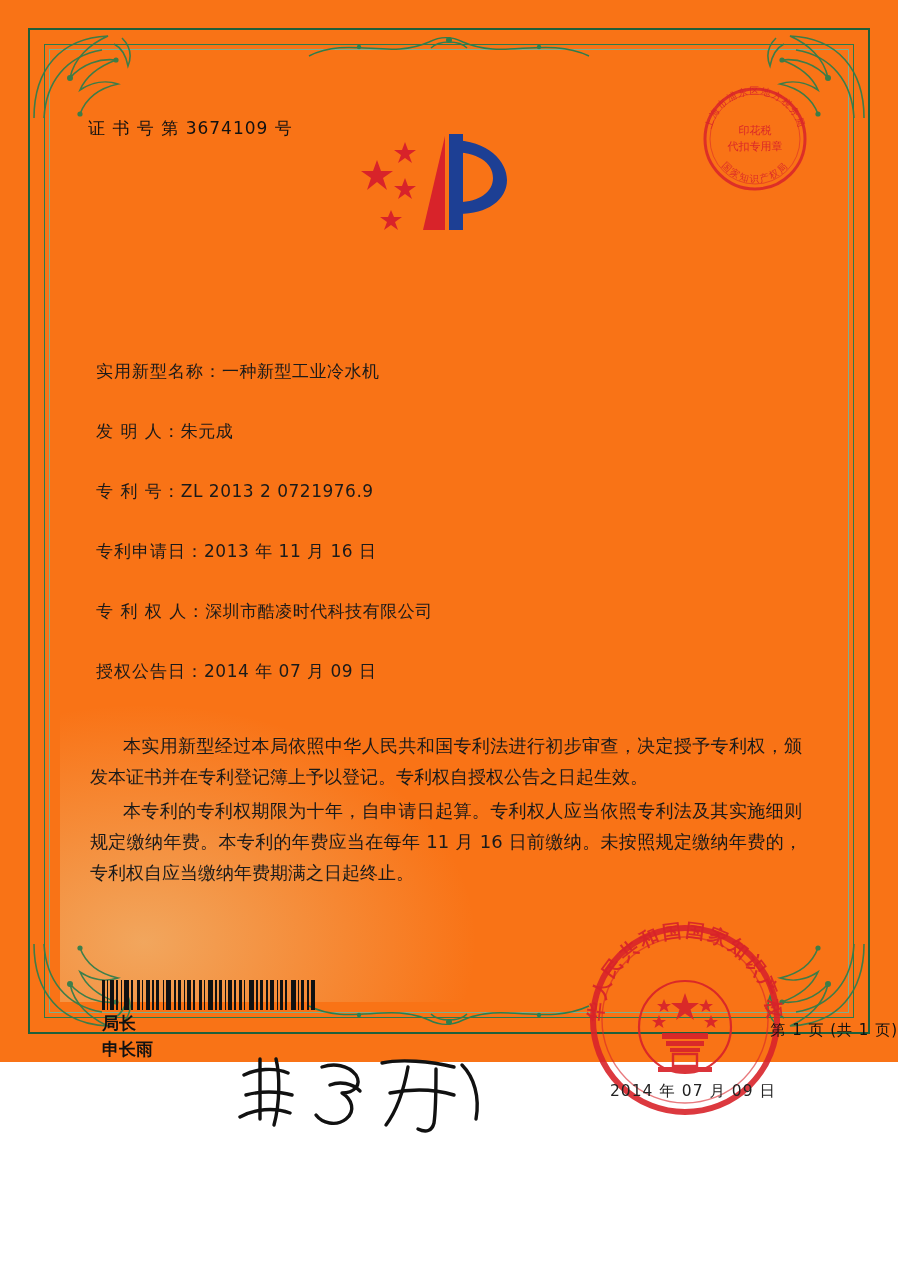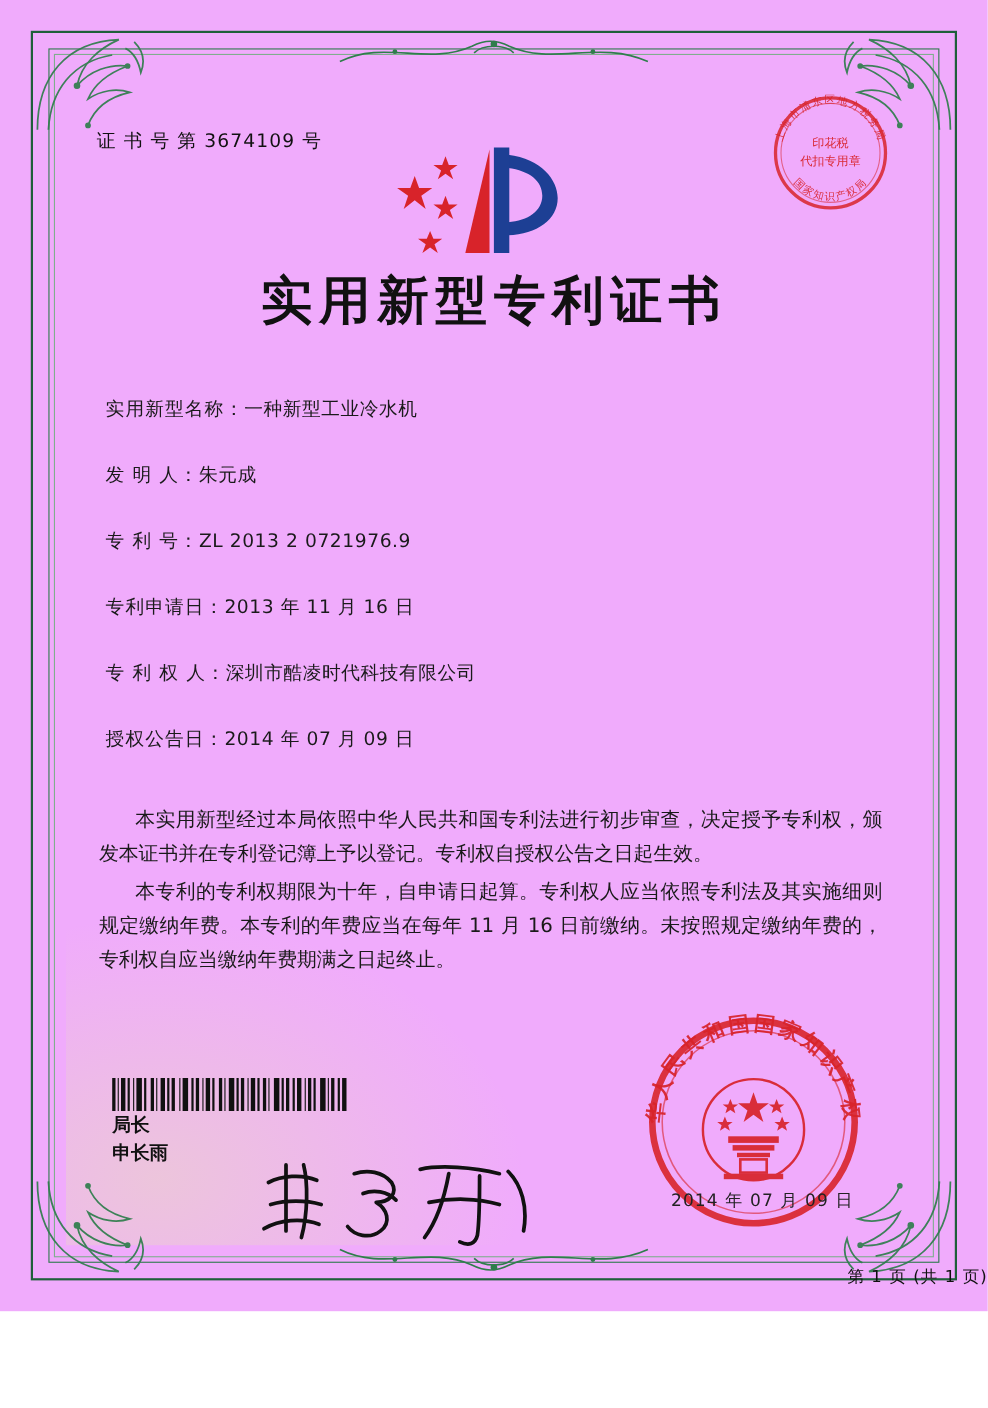--- a/index.html
+++ b/index.html
@@ -12,22 +12,22 @@
     height: 1280px;
     font-family: "Liberation Serif", serif;
     position: relative;
     overflow: hidden;
   }
 
   
   .certificate {
     position: absolute;
     left: 0; top: 0;
-    width: 898px; height: 1192px;
-    background: #f0abfc;
+    width: 898px; height: 1062px;
+    background: #f97316;
   }
 
   .border-outer {
     position: absolute;
     left: 28px; top: 28px;
     right: 28px; bottom: 28px;
     border: 2px solid #1f5f3a;
   }
   .border-inner {
     position: absolute;
@@ -312,21 +312,20 @@
           <textPath href="#taxTop" startOffset="50%" text-anchor="middle">上海市浦东区地方税务局</textPath>
         </text>
         <text font-size="9.5" fill="#d8232a" font-family="'DejaVu Sans', sans-serif" letter-spacing="1.5" opacity="0.9">
           <textPath href="#taxBot" startOffset="50%" text-anchor="middle">国家知识产权局</textPath>
         </text>
         <text x="61" y="56" text-anchor="middle" font-size="11" fill="#d8232a" font-family="'DejaVu Sans', sans-serif" opacity="0.95">印花税</text>
         <text x="61" y="72" text-anchor="middle" font-size="11" fill="#d8232a" font-family="'DejaVu Sans', sans-serif" opacity="0.95">代扣专用章</text>
       </svg>
     </div>
 
-    <div class="main-title">实用新型专利证书</div>
 
     <div class="fields">
       <div class="field-row">
         <span class="field-label">实用新型名称：</span><span class="field-value">一种新型工业冷水机</span>
       </div>
       <div class="field-row">
         <span class="field-label">发  明  人：</span><span class="field-value">朱元成</span>
       </div>
       <div class="field-row">
         <span class="field-label">专  利  号：</span><span class="field-value">ZL 2013 2 0721976.9</span>

